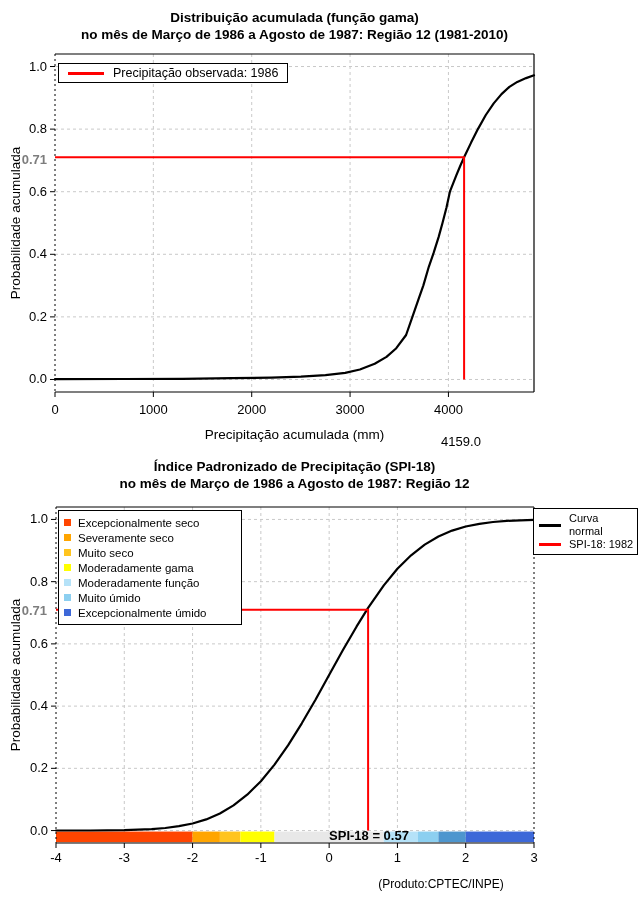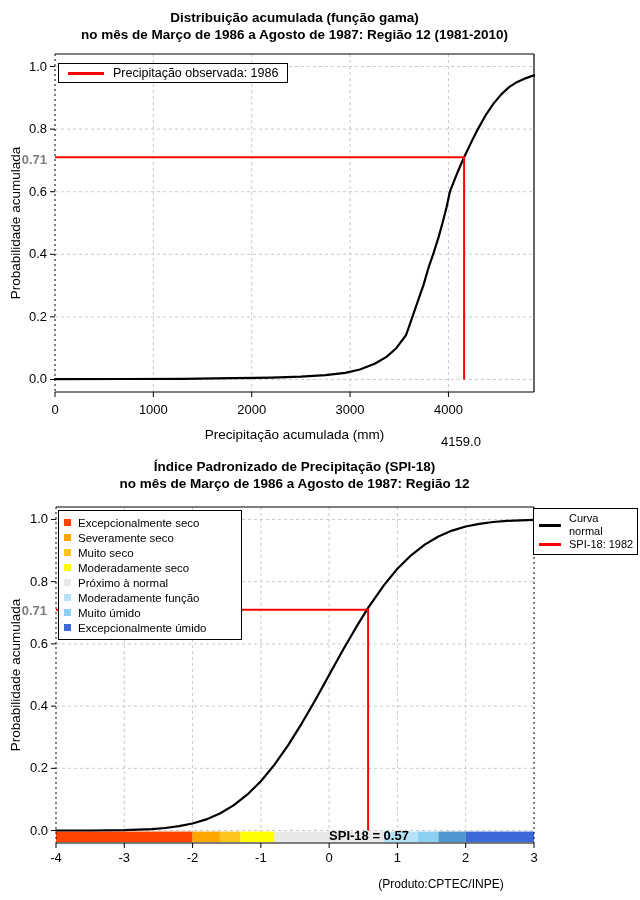--- a/index.html
+++ b/index.html
@@ -170,25 +170,21 @@
       <div class="cat-row">
         <span class="cat-swatch" style="background: rgb(255, 165, 0);"></span>
         <span>Severamente seco</span>
       </div>
       <div class="cat-row">
         <span class="cat-swatch" style="background: rgb(255, 196, 30);"></span>
         <span>Muito seco</span>
       </div>
       <div class="cat-row">
         <span class="cat-swatch" style="background: rgb(255, 255, 0);"></span>
-        <span>Moderadamente seco</span>
-      </div>
-      <div class="cat-row">
-        <span class="cat-swatch" style="background: rgb(232, 232, 232);"></span>
-        <span>Próximo à normal</span>
+        <span>Moderadamente gama</span>
       </div>
       <div class="cat-row">
         <span class="cat-swatch" style="background: rgb(181, 226, 248);"></span>
         <span>Moderadamente função</span>
       </div>
       <div class="cat-row">
         <span class="cat-swatch" style="background: rgb(140, 207, 240);"></span>
         <span>Muito úmido</span>
       </div>
       <div class="cat-row">

